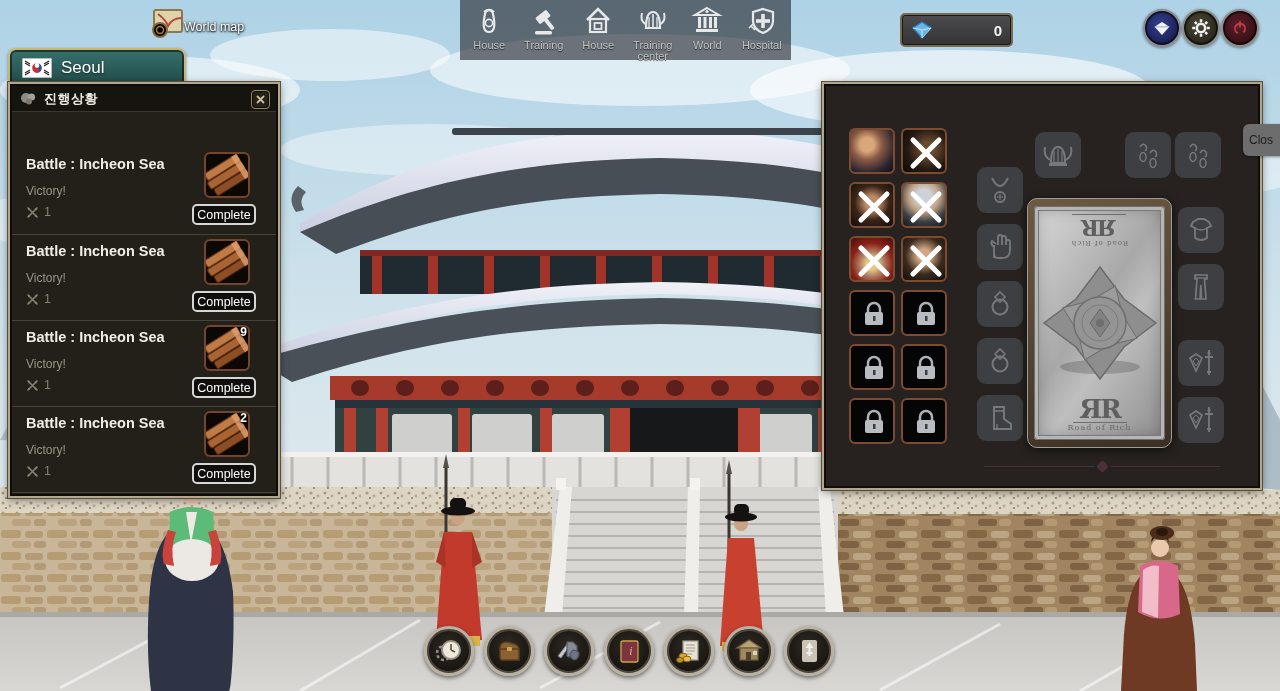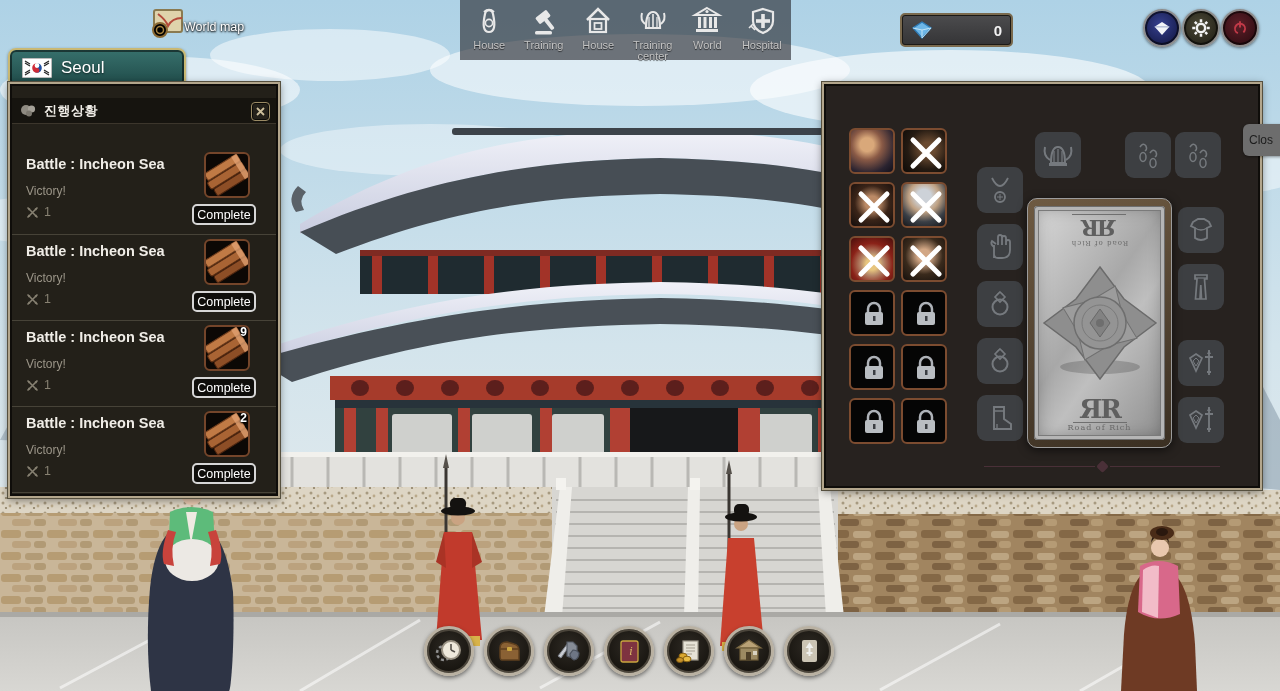--- a/index.html
+++ b/index.html
@@ -34,21 +34,21 @@
     background:linear-gradient(180deg,#4c4c4e,#343436);border:2px solid #7a6a4e;
     box-shadow:inset 0 0 0 1px #1b1916;display:flex;align-items:center;padding:0 9px;}
   .curr .val{margin-left:auto;color:#f2f2f2;font-size:15px;font-weight:bold;}
   .sysbtn{position:absolute;top:9px;width:38px;height:38px;border-radius:50%;
     border:2px solid #8d8d8d;box-shadow:inset 0 0 0 2px rgba(0,0,0,.55),0 1px 3px rgba(0,0,0,.5);
     display:flex;align-items:center;justify-content:center;cursor:pointer;}
 
   
   .panel{position:absolute;background:#232019;border:2px solid #b3a68c;
     box-shadow:0 0 0 1px #56503f,inset 0 0 0 2px #0f0d0a,0 2px 8px rgba(0,0,0,.45);}
-  .p-head{position:absolute;left:2px;right:2px;top:14px;height:26px;background:#16140f;
+  .p-head{position:absolute;left:2px;right:2px;top:2px;height:26px;background:#16140f;
     border-bottom:1px solid #3c362c;display:flex;align-items:center;padding:0 8px;}
   .p-title{color:#efece6;font-size:13px;font-weight:bold;margin-left:7px;letter-spacing:.5px;}
   .p-close{position:absolute;right:6px;top:4px;width:19px;height:19px;border-radius:4px;
     background:#24211a;border:1px solid #9a8a64;color:#cdbf9c;font-size:11px;font-weight:bold;
     display:flex;align-items:center;justify-content:center;cursor:pointer;
     box-shadow:inset 0 0 0 1px #0c0b08;}
 
   
   #progress{left:8px;top:82px;width:272px;height:416px;}
   .p-body{position:absolute;left:2px;right:2px;top:28px;bottom:2px;overflow:hidden;}

